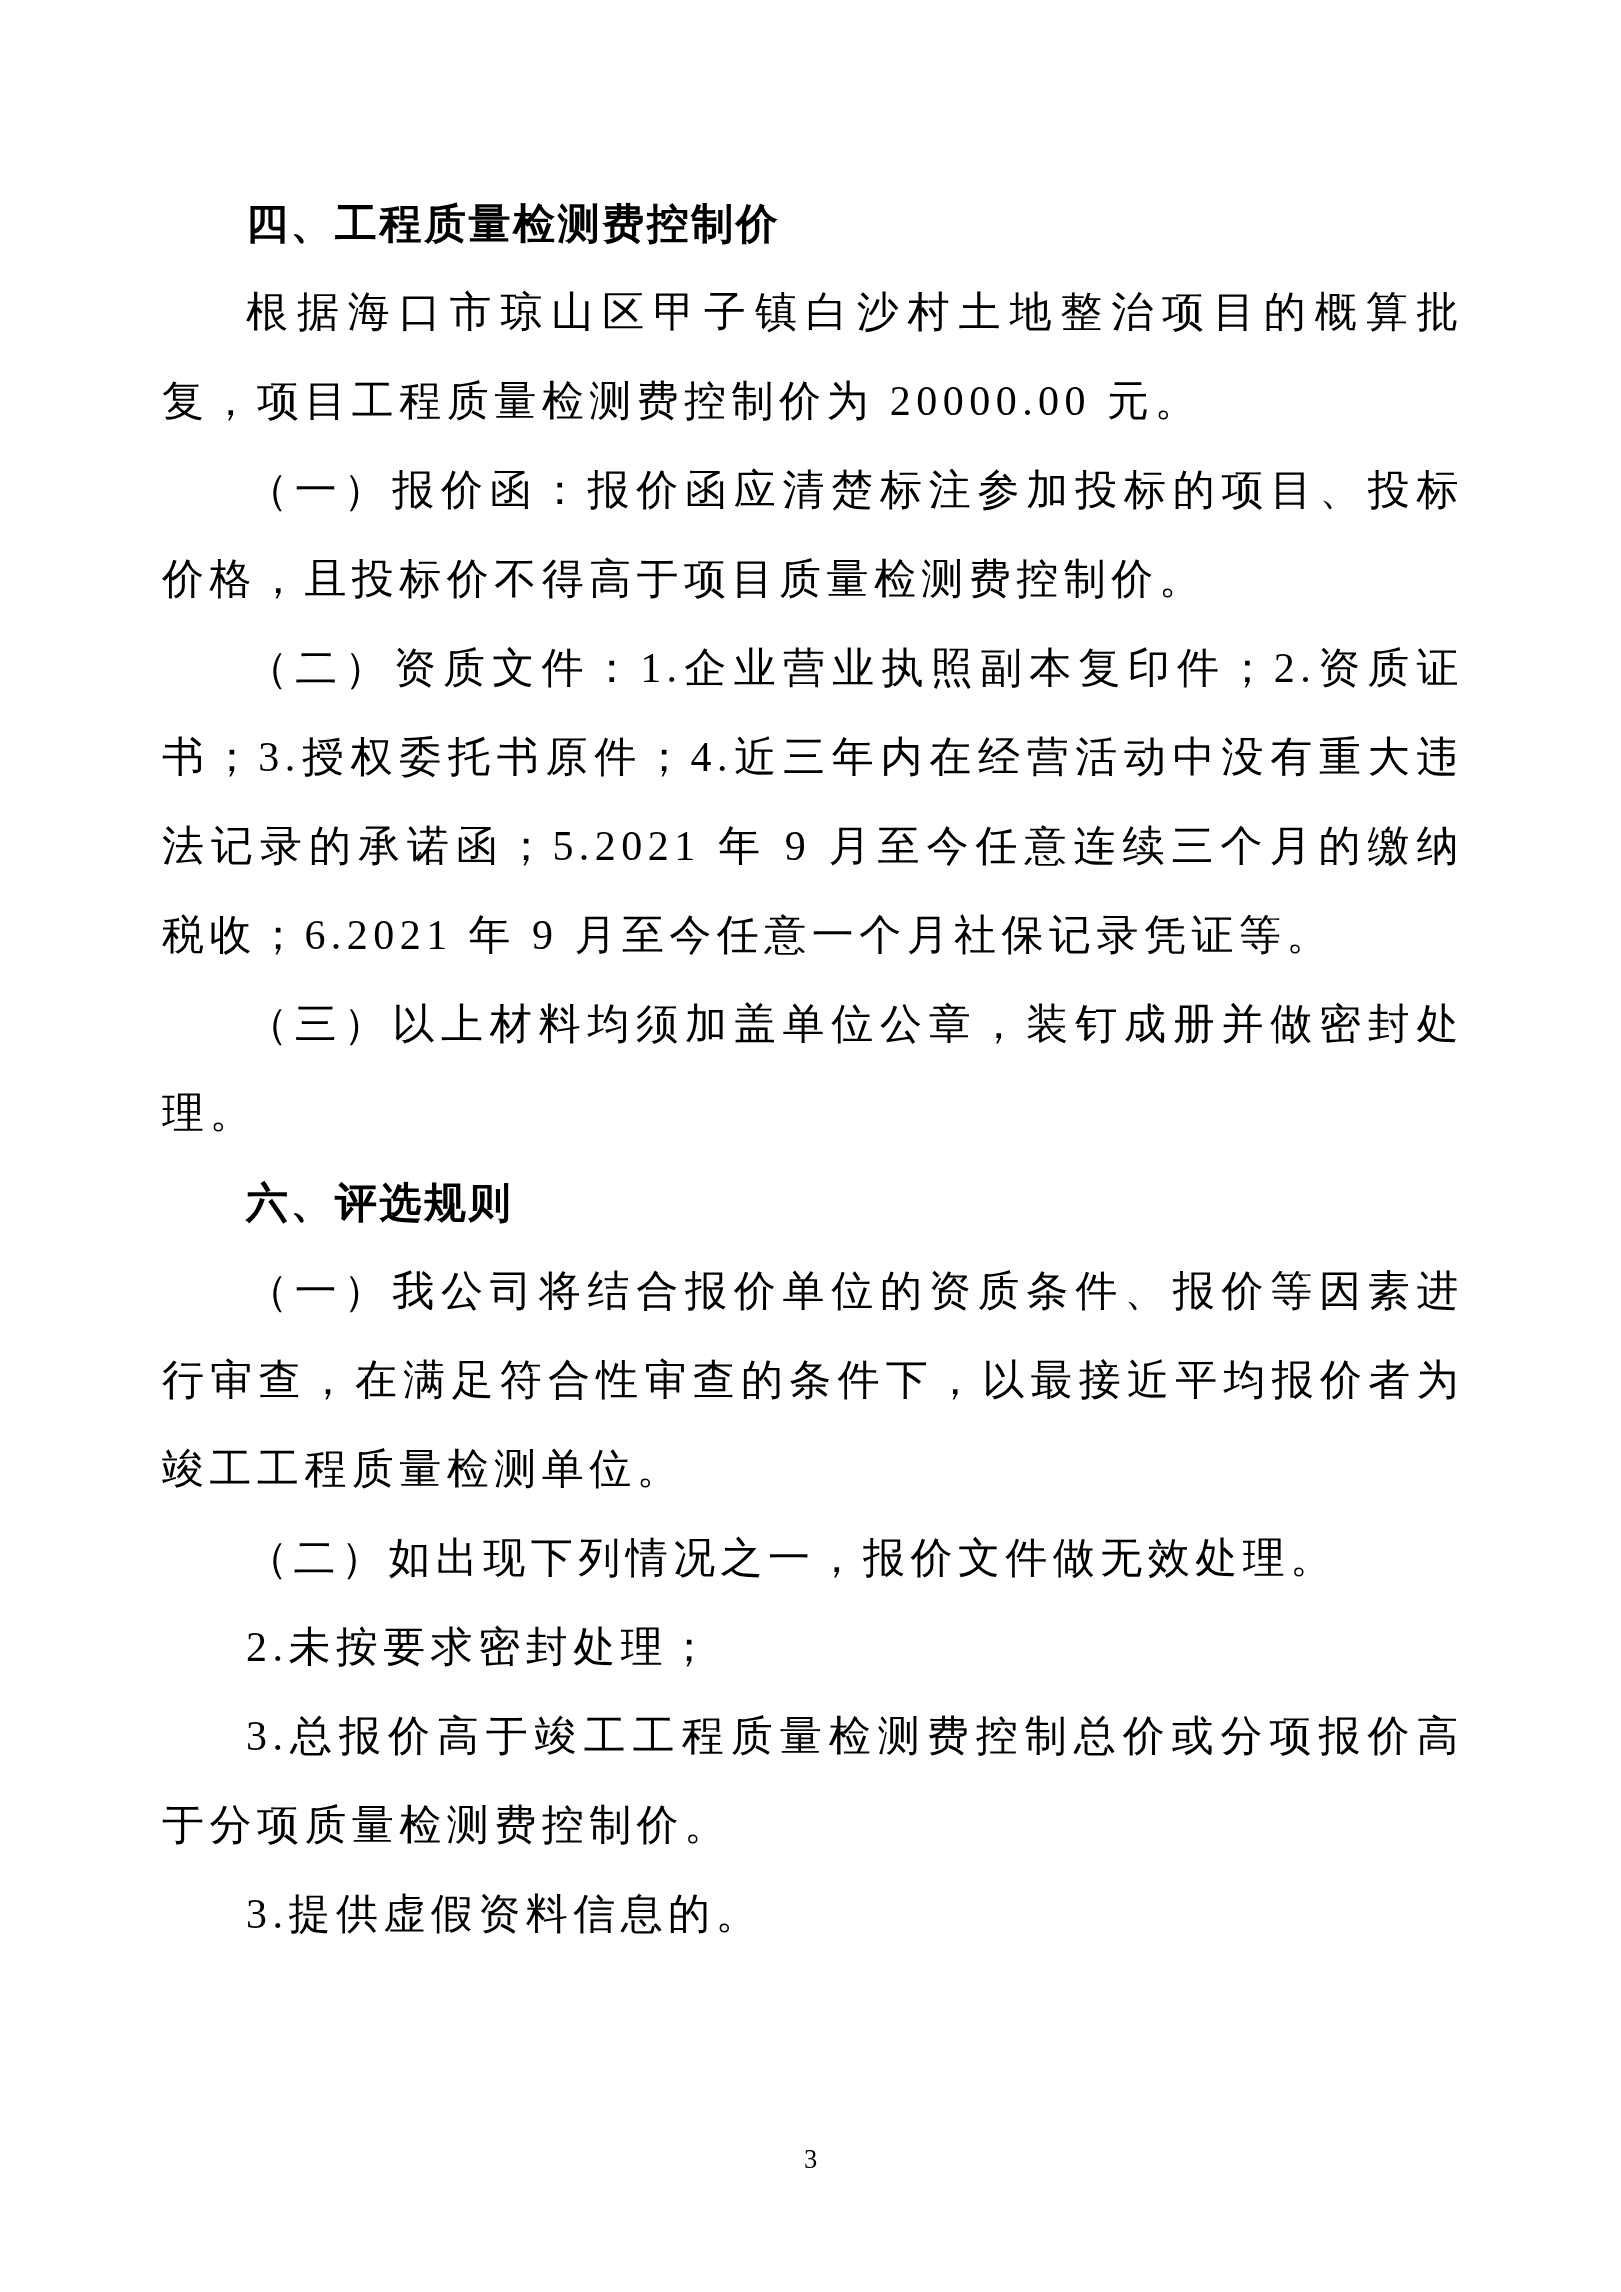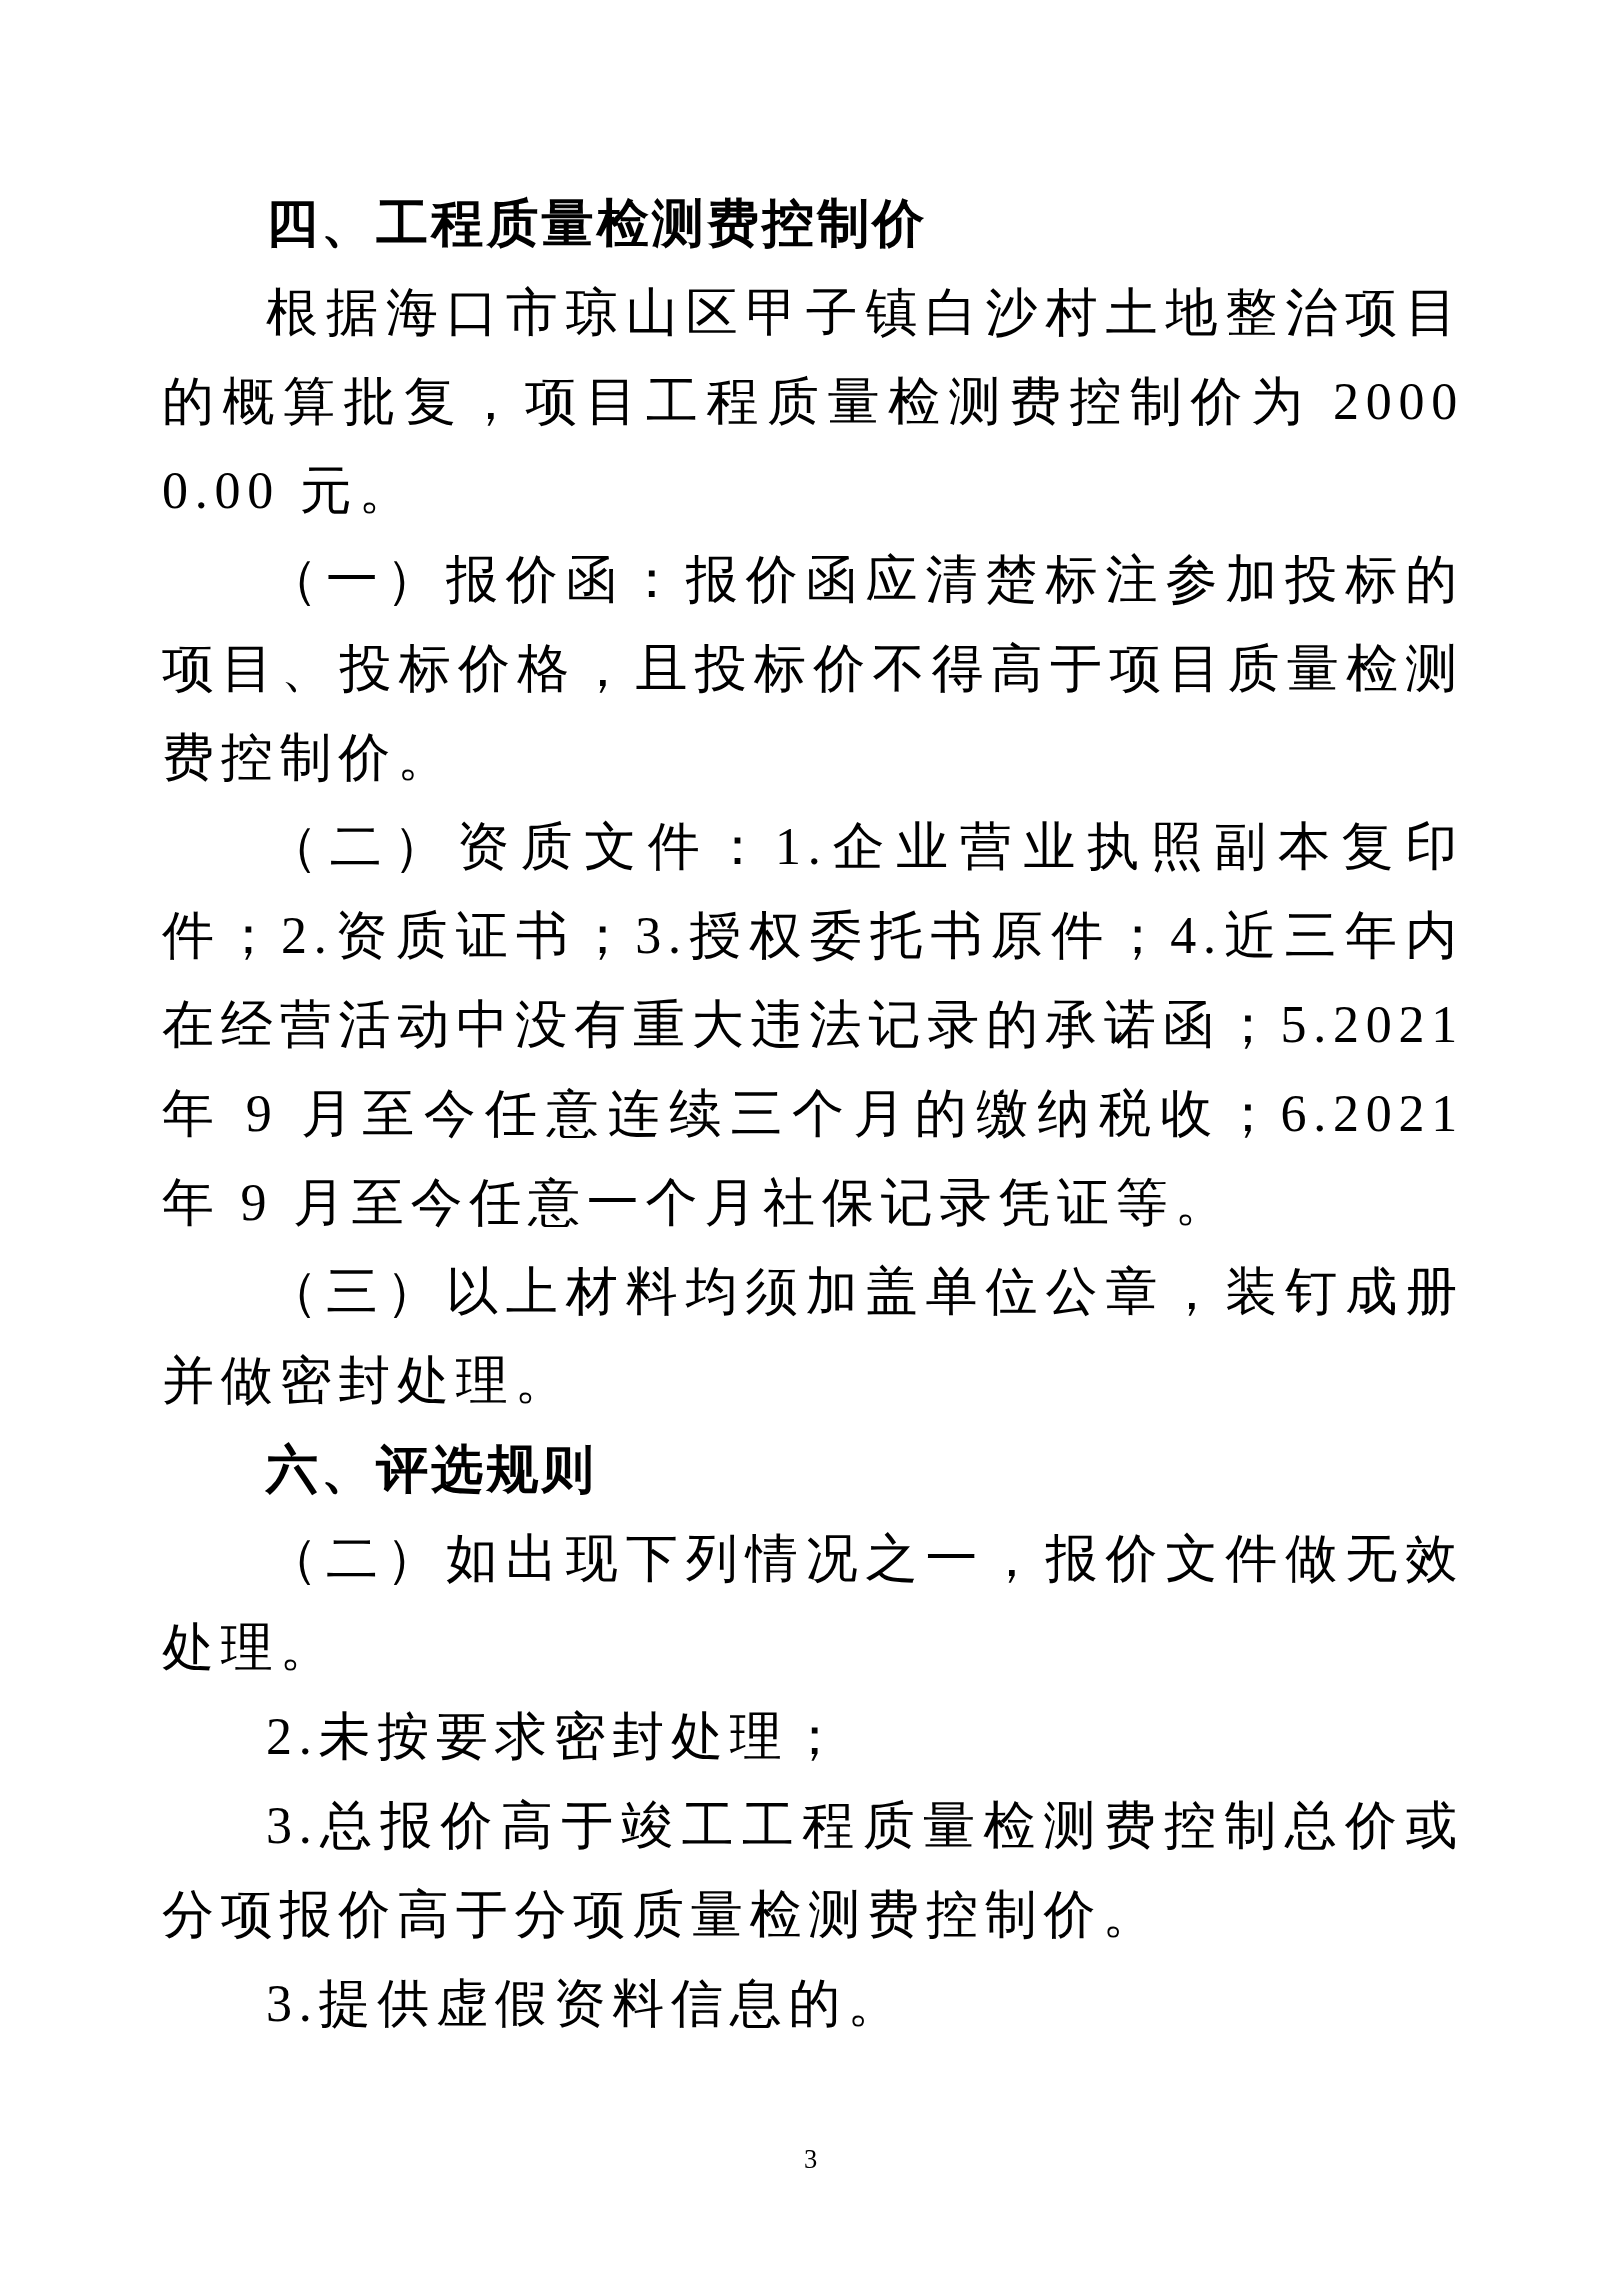--- a/index.html
+++ b/index.html
@@ -18,21 +18,21 @@
   }
   .content {
     position: absolute;
     top: 179px;
     left: 162px;
     right: 157px;
   }
   .para, .heading {
     margin: 0;
     padding: 0;
-    font-size: 52px;
+    font-size: 42px;
     line-height: 89px;
     text-indent: 2em;
     text-align: justify;
     letter-spacing: 0.13em;
     word-break: break-all;
   }
   .heading {
     font-family: "Liberation Sans", "DejaVu Sans", sans-serif;
     font-weight: bold;
     letter-spacing: 0.06em;
@@ -53,20 +53,21 @@
 <body>
 
 <div class="page">
   <div class="content">
     <p class="heading">四、工程质量检测费控制价</p>
     <p class="para">根据海口市琼山区甲子镇白沙村土地整治项目的概算批复，项目工程质量检测费控制价为 20000.00 元。</p>
     <p class="para">（一）报价函：报价函应清楚标注参加投标的项目、投标价格，且投标价不得高于项目质量检测费控制价。</p>
     <p class="para">（二）资质文件：1.企业营业执照副本复印件；2.资质证书；3.授权委托书原件；4.近三年内在经营活动中没有重大违法记录的承诺函；5.2021 年 9 月至今任意连续三个月的缴纳税收；6.2021 年 9 月至今任意一个月社保记录凭证等。</p>
     <p class="para">（三）以上材料均须加盖单位公章，装钉成册并做密封处理。</p>
     <p class="heading">六、评选规则</p>
+    <p class="para">（一）我公司将结合报价单位的资质条件、报价等因素进行审查，在满足符合性审查的条件下，以最接近平均报价者为竣工工程质量检测单位。</p>
     <p class="para">（二）如出现下列情况之一，报价文件做无效处理。</p>
     <p class="para">2.未按要求密封处理；</p>
     <p class="para">3.总报价高于竣工工程质量检测费控制总价或分项报价高于分项质量检测费控制价。</p>
     <p class="para">3.提供虚假资料信息的。</p>
   </div>
   <div class="footer">3</div>
 </div>
 
 
 </body></html>

